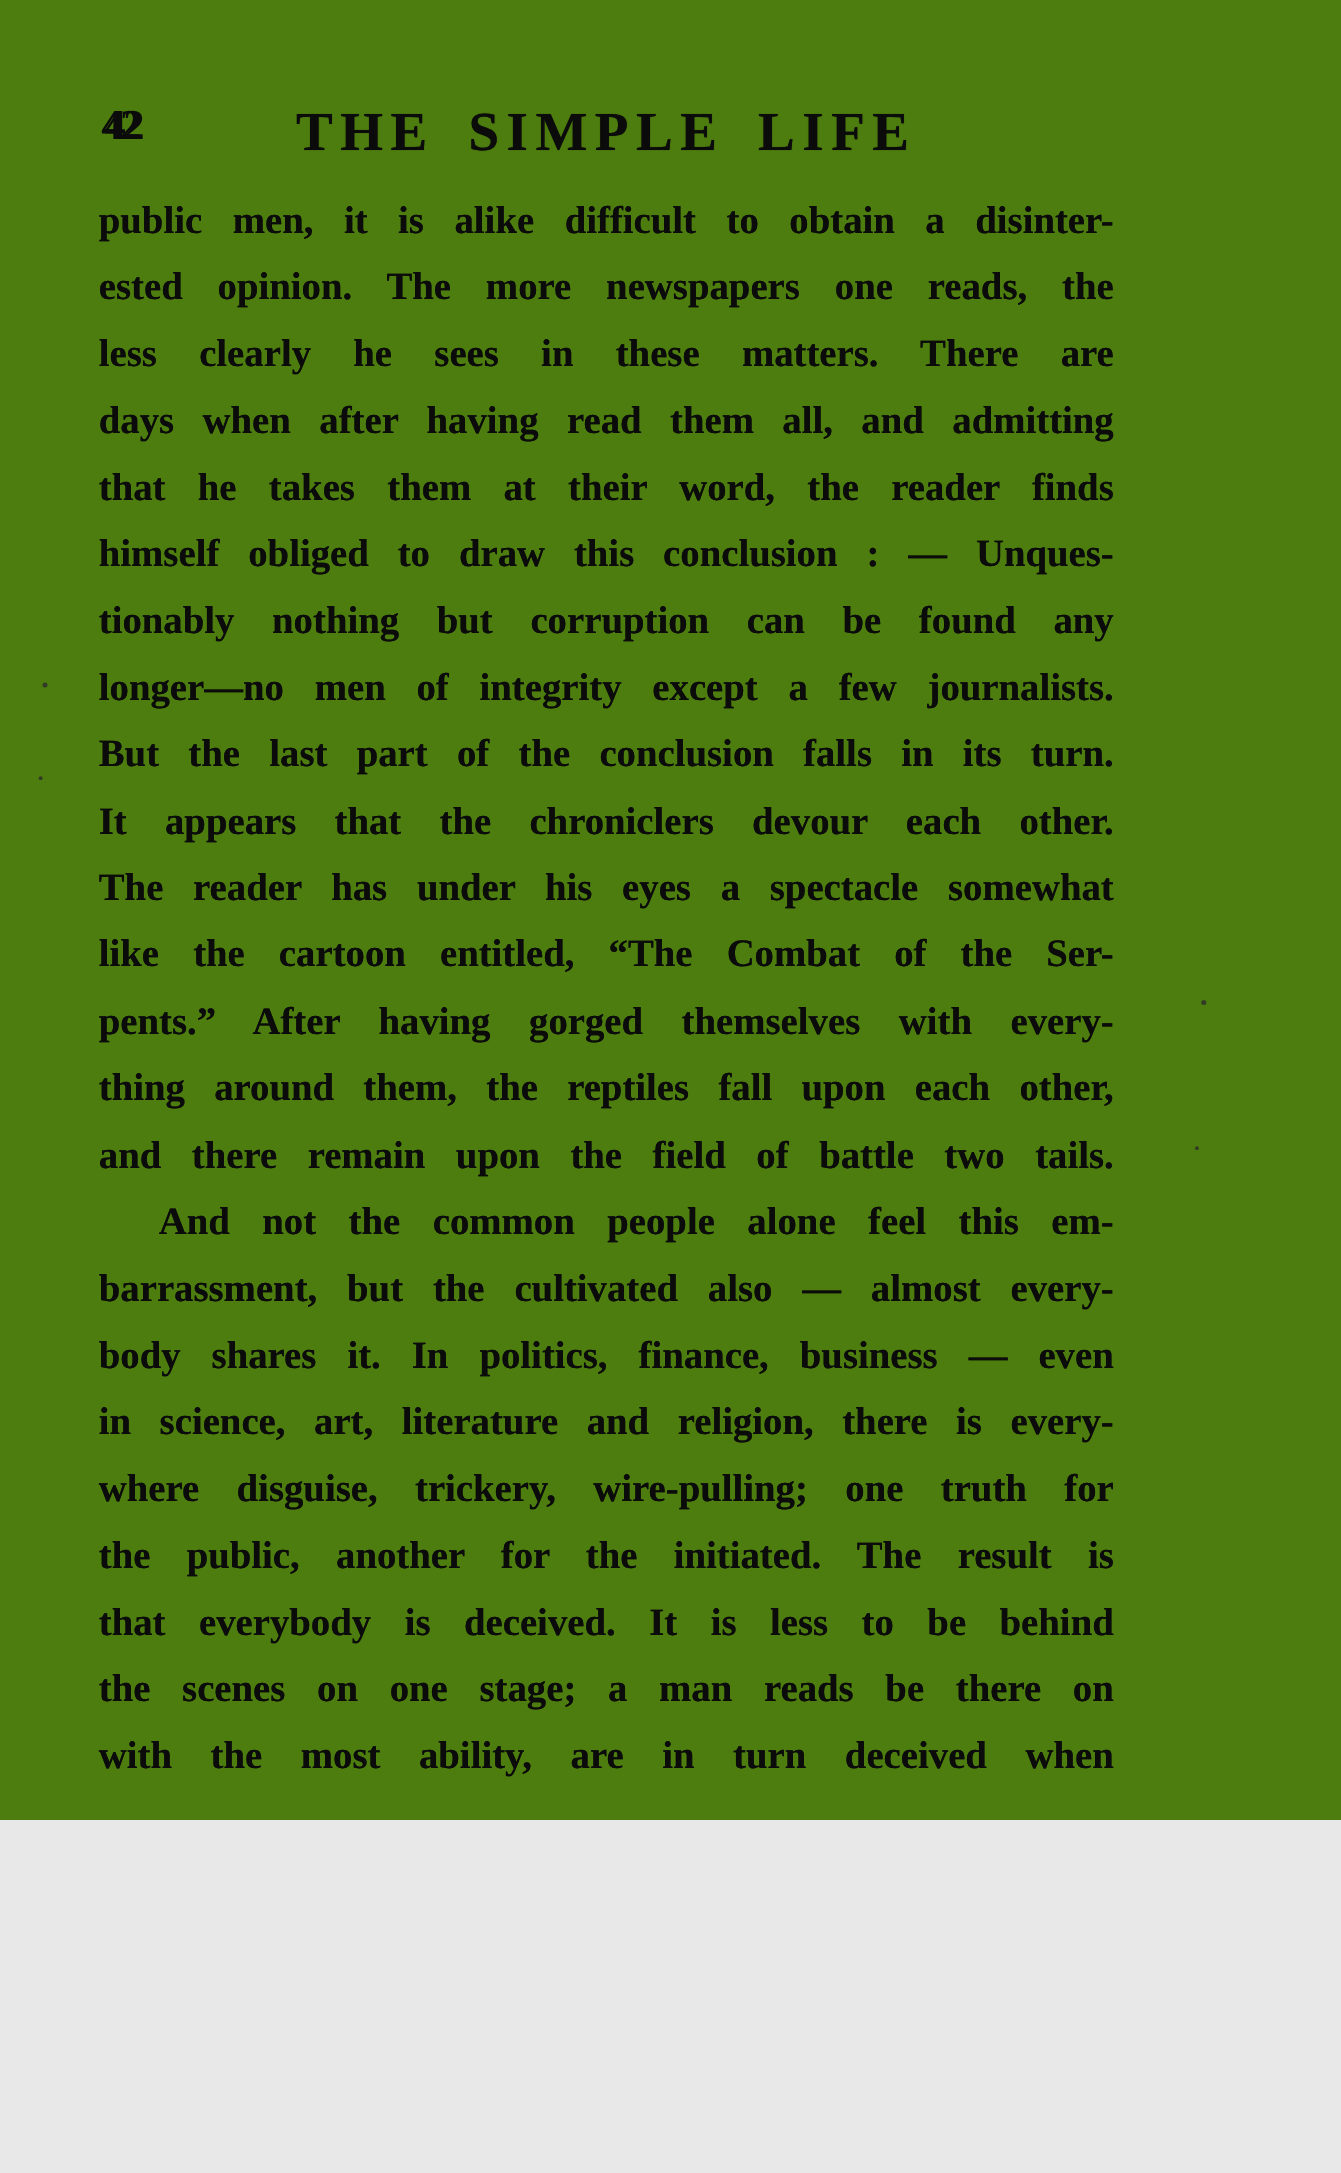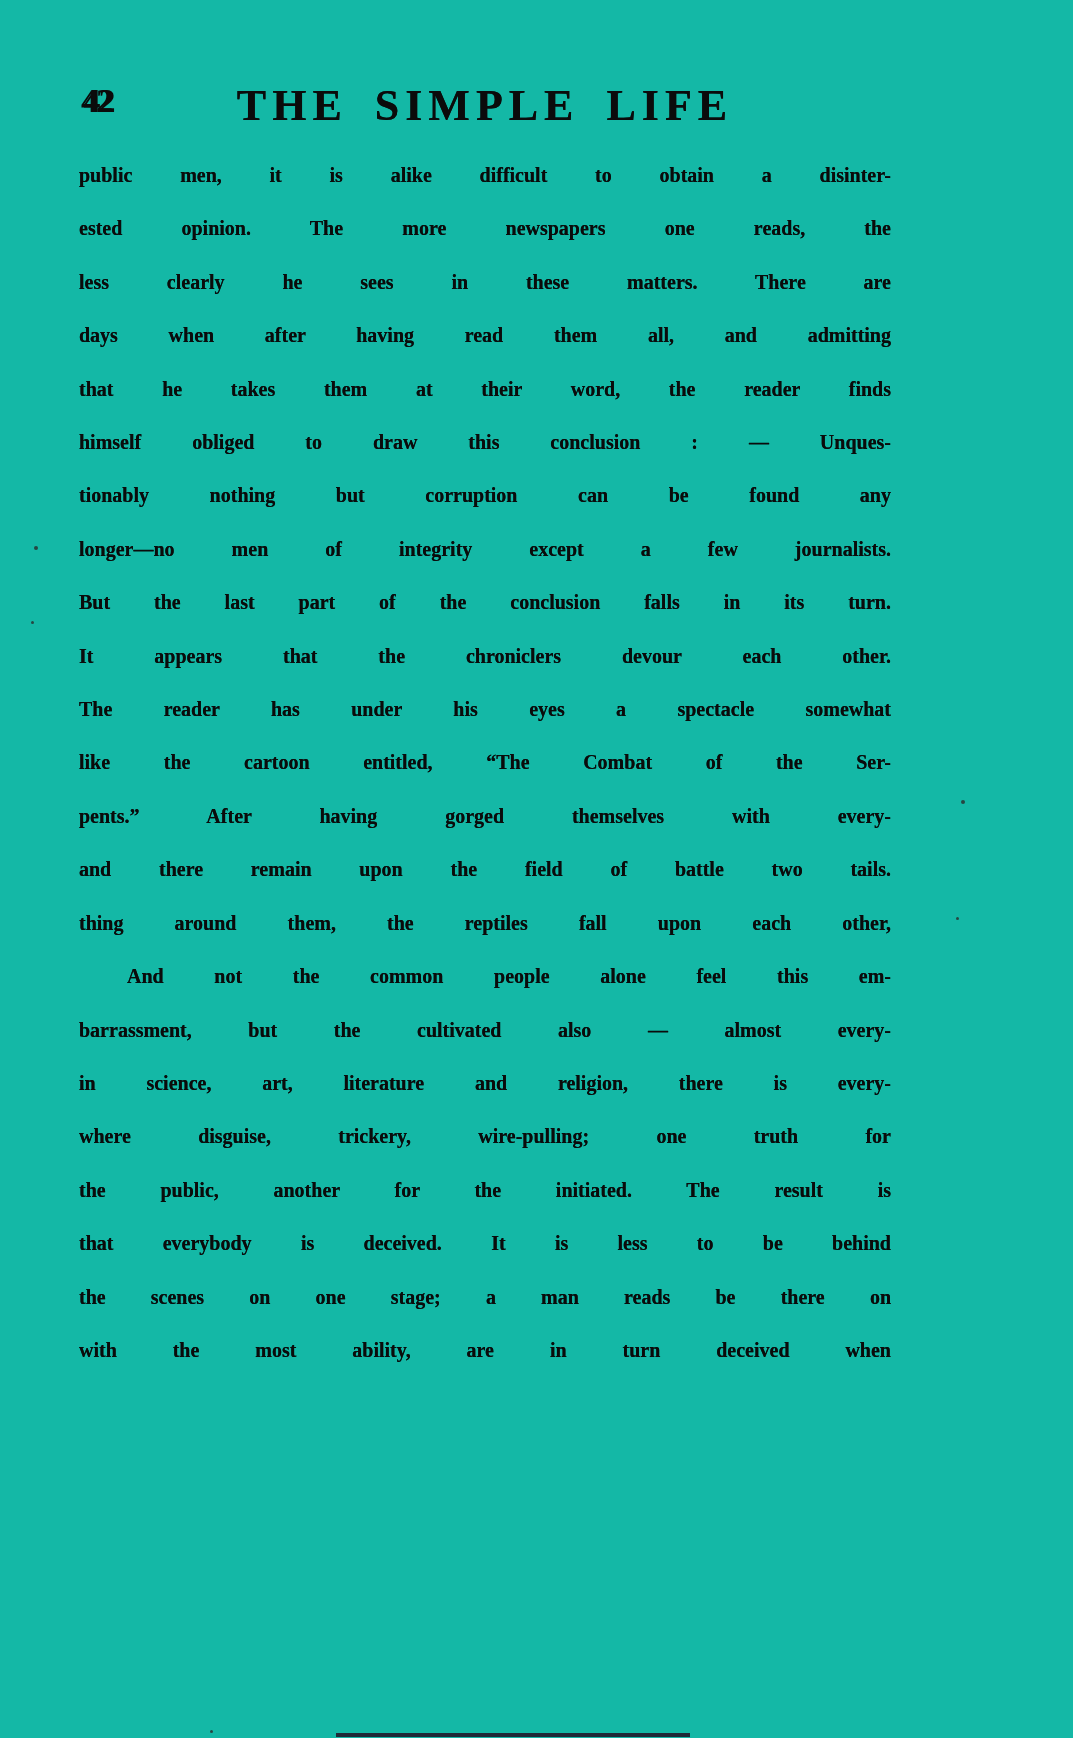--- a/index.html
+++ b/index.html
@@ -1,22 +1,22 @@
 <!DOCTYPE html>
 <html><head>
 <meta charset="utf-8">
 <style>
   html, body { margin: 0; padding: 0; }
   body { background: #e8e8e8; }
   .page {
     position: relative;
     width: 1073px;
-    height: 1738px;
+    height: 1456px;
     margin: 0 auto;
-    background: #14b8a6;
+    background: #4d7c0f;
     overflow: hidden;
     font-family: "Liberation Serif", "DejaVu Serif", serif;
     color: #0b0b0b;
   }
   .header {
     position: absolute;
     top: 80px;
     left: 79px;
     width: 812px;
     height: 46px;
@@ -42,21 +42,21 @@
     word-spacing: 10px;
     text-shadow: 0 0 0.6px rgba(0,0,0,0.85);
   }
   .textblock {
     position: absolute;
     top: 149px;
     left: 79px;
     width: 812px;
   }
   .line {
-    font-size: 20px;
+    font-size: 31px;
     font-weight: bold;
     line-height: 53.4px;
     text-align: justify;
     text-align-last: justify;
     text-shadow: 0 0 0.5px rgba(0,0,0,0.75);
     white-space: normal;
   }
   .line.indent { text-indent: 48px; }
   .speck {
     position: absolute;
@@ -90,24 +90,25 @@
     <div class="line">days when after having read them all, and admitting</div>
     <div class="line">that he takes them at their word, the reader finds</div>
     <div class="line">himself obliged to draw this conclusion : — Unques-</div>
     <div class="line">tionably nothing but corruption can be found any</div>
     <div class="line">longer—no men of integrity except a few journalists.</div>
     <div class="line">But the last part of the conclusion falls in its turn.</div>
     <div class="line">It appears that the chroniclers devour each other.</div>
     <div class="line">The reader has under his eyes a spectacle somewhat</div>
     <div class="line">like the cartoon entitled, “The Combat of the Ser-</div>
     <div class="line">pents.” After having gorged themselves with every-</div>
+    <div class="line">thing around them, the reptiles fall upon each other,</div>
     <div class="line">and there remain upon the field of battle two tails.</div>
-    <div class="line">thing around them, the reptiles fall upon each other,</div>
     <div class="line indent">And not the common people alone feel this em-</div>
     <div class="line">barrassment, but the cultivated also — almost every-</div>
+    <div class="line">body shares it. In politics, finance, business — even</div>
     <div class="line">in science, art, literature and religion, there is every-</div>
     <div class="line">where disguise, trickery, wire-pulling; one truth for</div>
     <div class="line">the public, another for the initiated. The result is</div>
     <div class="line">that everybody is deceived. It is less to be behind</div>
     <div class="line">the scenes on one stage; a man reads be there on</div>
     <div class="line">with the most ability, are in turn deceived when</div>
   </div>
 
   <div class="speck" style="left:34px; top:546px; width:4px; height:4px;"></div>
   <div class="speck" style="left:31px; top:621px; width:3px; height:3px;"></div>

